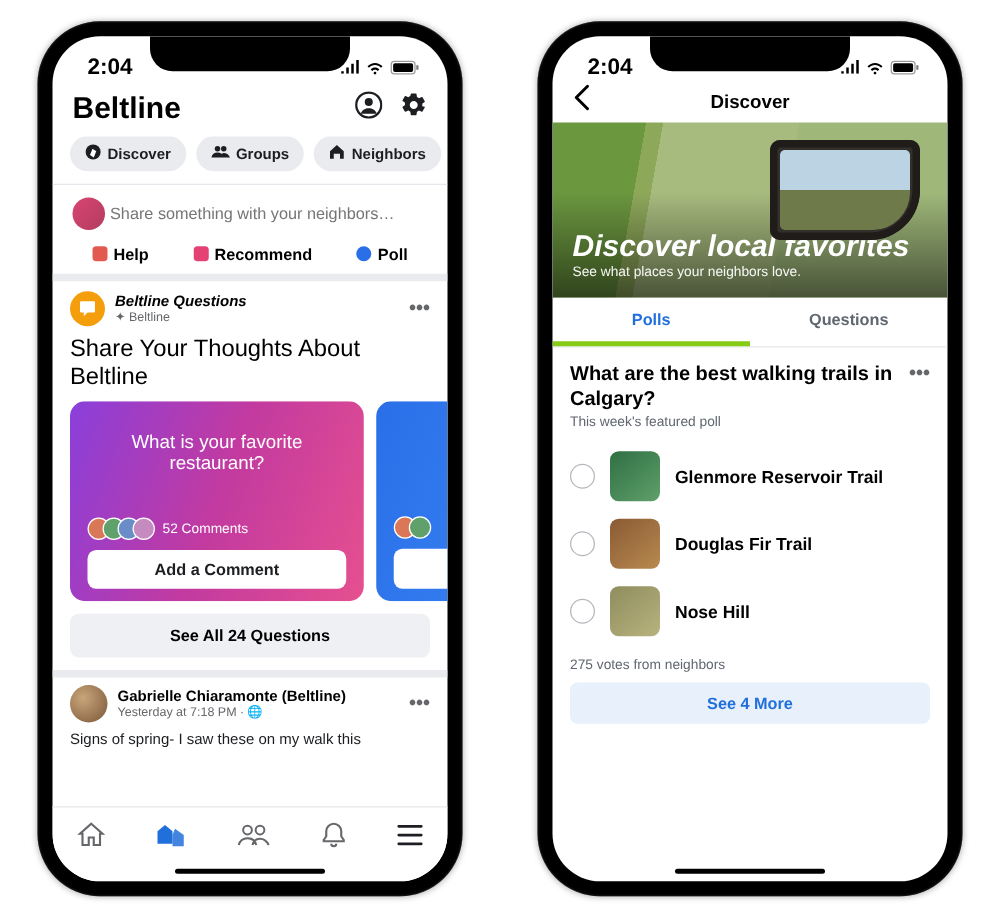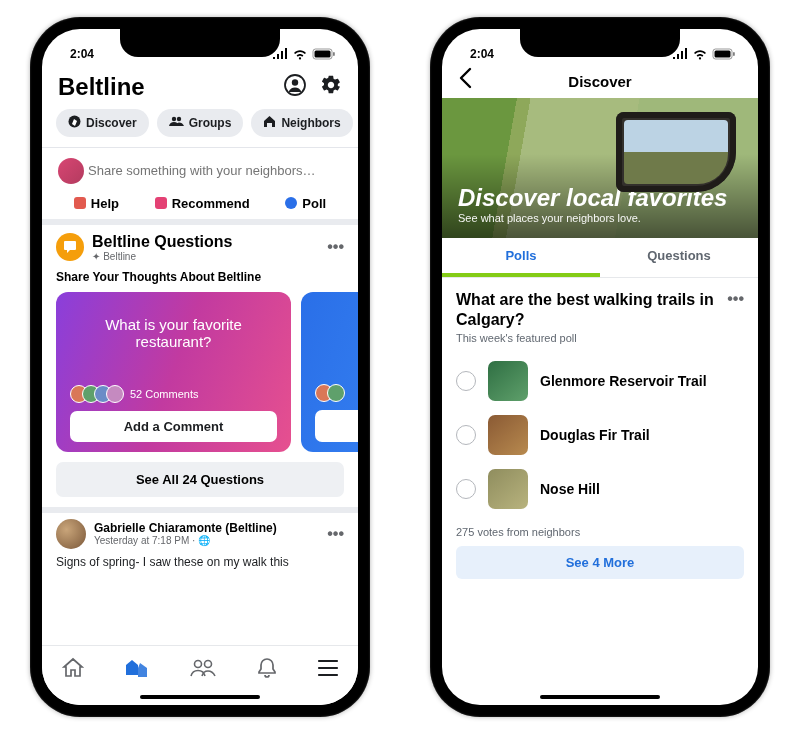--- a/index.html
+++ b/index.html
@@ -37,21 +37,21 @@
     border-bottom-left-radius: 18px;
     border-bottom-right-radius: 18px;
     z-index: 5;
   }
   .statusbar {
     height: 40px;
     display: flex;
     justify-content: space-between;
     align-items: center;
     padding: 10px 22px 0 28px;
-    font-size: 12px;
+    font-size: 18px;
     font-weight: 600;
   }
   .statusbar .right { display:flex; gap:4px; align-items:center;}
   .signal, .wifi, .battery { display:inline-block;}
   .signal svg, .wifi svg, .battery svg { display:block;}
 
   
   .header-left {
     display:flex; justify-content:space-between; align-items:center;
     padding: 4px 16px 8px 16px;
@@ -74,24 +74,24 @@
   .composer input {
     border:none; outline:none; font-size:13px; color:#555; width:100%;
   }
   .actionrow { display:flex; justify-content:space-around; padding:4px 14px 8px 14px; font-size:13px; font-weight:600;}
   .actionrow .act { display:flex; align-items:center; gap:5px;}
   .act-icon { width:12px; height:12px; border-radius:3px;}
   .hr-thick { height:6px; background:#e9ebef;}
   .qheader { display:flex; align-items:center; gap:8px; padding:8px 14px 4px 14px;}
   .qicon { width:28px; height:28px; border-radius:50%; background:#f59e0b; display:flex; align-items:center; justify-content:center; color:#fff; flex:none;}
   .qheader .col { display:flex; flex-direction:column;}
-  .qheader .title { font-size:16px; font-weight:700;}
+  .qheader .title { font-size:12px; font-weight:700;font-style:italic;}
   .qheader .sub { font-size:10px; color:#65676b;}
   .qheader .dots { margin-left:auto; color:#65676b; font-weight:700;}
-  .section-title { font-size:12px; font-weight:700; padding:4px 14px 8px 14px;}
+  .section-title { font-size:19px; font-weight:400; padding:4px 14px 8px 14px;}
   .cards { display:flex; gap:10px; padding:0 14px; overflow:hidden;}
   .card {
     width: 235px; height: 160px; border-radius:12px; padding:18px 14px 10px 14px;
     color:#fff; display:flex; flex-direction:column; flex:none;
     background: linear-gradient(110deg,#8a3fdb 0%,#c23aa0 50%,#e6508f 100%);
     position:relative;
   }
   .card.blue { background: linear-gradient(110deg,#2a6fe8,#3f8ff8);}
   .card .q { font-size:15px; font-weight:400; text-align:center; margin-top:6px;}
   .card .meta { display:flex; align-items:center; gap:6px; font-size:11px; margin-top:auto;}

